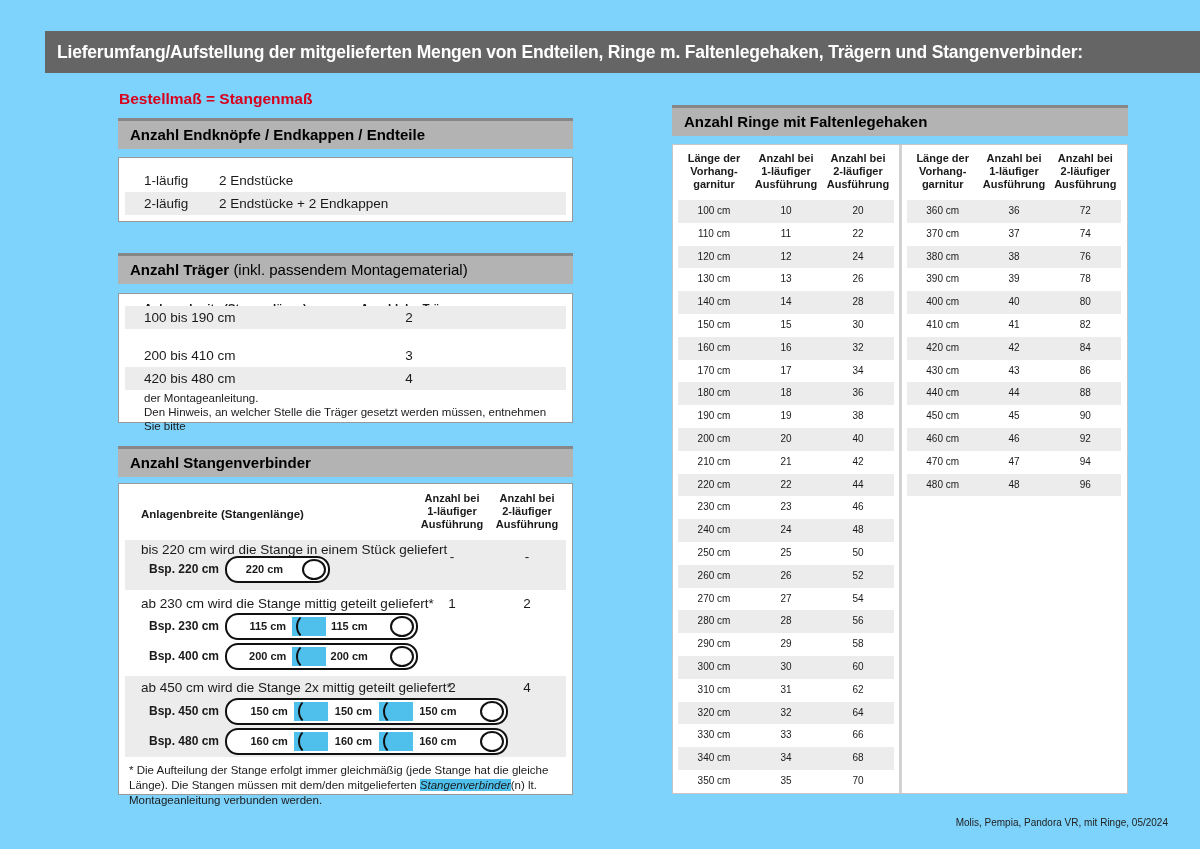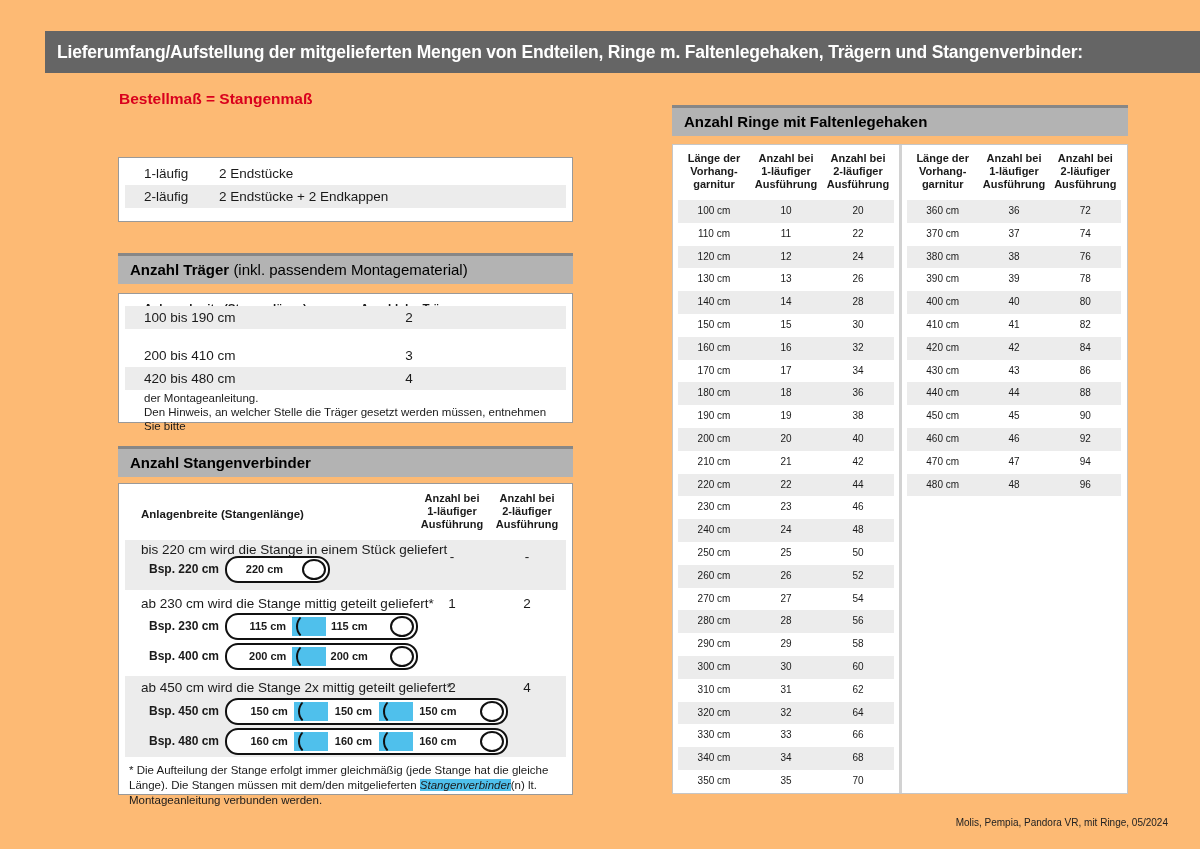--- a/index.html
+++ b/index.html
@@ -1,35 +1,35 @@
 <!DOCTYPE html>
 <html><head>
 <meta charset="utf-8">
 <style>
   * { margin:0; padding:0; box-sizing:border-box; }
   html,body { background:#fff; }
   body { font-family:"Liberation Sans", sans-serif; color:#1a1a1a; }
-  .page { position:relative; width:1200px; height:849px; background:#fdba74; overflow:hidden; }
+  .page { position:relative; width:1200px; height:849px; background:#7dd3fc; overflow:hidden; }
 
   .titlebar { position:absolute; left:45px; top:31px; width:1155px; height:42px;
     background:#656565; color:#ffffff; font-size:17.5px; font-weight:bold;
     line-height:42px; padding-left:12px; letter-spacing:-0.2px; white-space:nowrap; }
 
   .subtitle { position:absolute; left:119px; top:90px; font-size:15.5px; font-weight:bold; color:#d9001d; }
 
   .sec { position:absolute; width:455px; height:31px; background:#b3b3b3;
     border-top:3px solid #878787; font-size:15px; line-height:27px; padding-left:12px; color:#000; }
   .sec .b { font-weight:bold; }
   .sec1 { left:118px; top:118px; }
   .sec2 { left:118px; top:253px; }
   .sec3 { left:118px; top:446px; }
   .sec4 { left:672px; top:105px; width:456px; }
 
   .box { position:absolute; width:455px; background:#fff; border:1.5px solid #999; }
-  .box1 { left:118px; top:157px; height:65px; padding:4px 6px; }
+  .box1 { left:118px; top:157px; height:65px; padding:11px 6px; }
   .box2 { left:118px; top:293px; height:130px; }
   .box3 { left:118px; top:483px; height:312px; }
 
   .stripe { background:#ececec; }
 
   
   .et-row { display:flex; height:23px; line-height:23px; font-size:13.5px; padding-left:19px; }
   .et-label { width:75px; }
 
   
@@ -77,20 +77,23 @@
 </style>
 </head>
 <body>
 
 <div class="page">
 
   <div class="titlebar">Lieferumfang/Aufstellung der mitgelieferten Mengen von Endteilen, Ringe m. Faltenlegehaken, Trägern und Stangenverbinder:</div>
 
   <div class="subtitle">Bestellmaß = Stangenmaß</div>
 
+  <div class="sec sec1">
+    <span class="b">Anzahl Endknöpfe / Endkappen / Endteile</span>
+  </div>
   <div class="box box1">
       <div class="et-row">
         <span class="et-label">1-läufig</span>
         <span class="et-value">2 Endstücke</span>
       </div>
       <div class="et-row stripe">
         <span class="et-label">2-läufig</span>
         <span class="et-value">2 Endstücke + 2 Endkappen</span>
       </div>
     </div>

